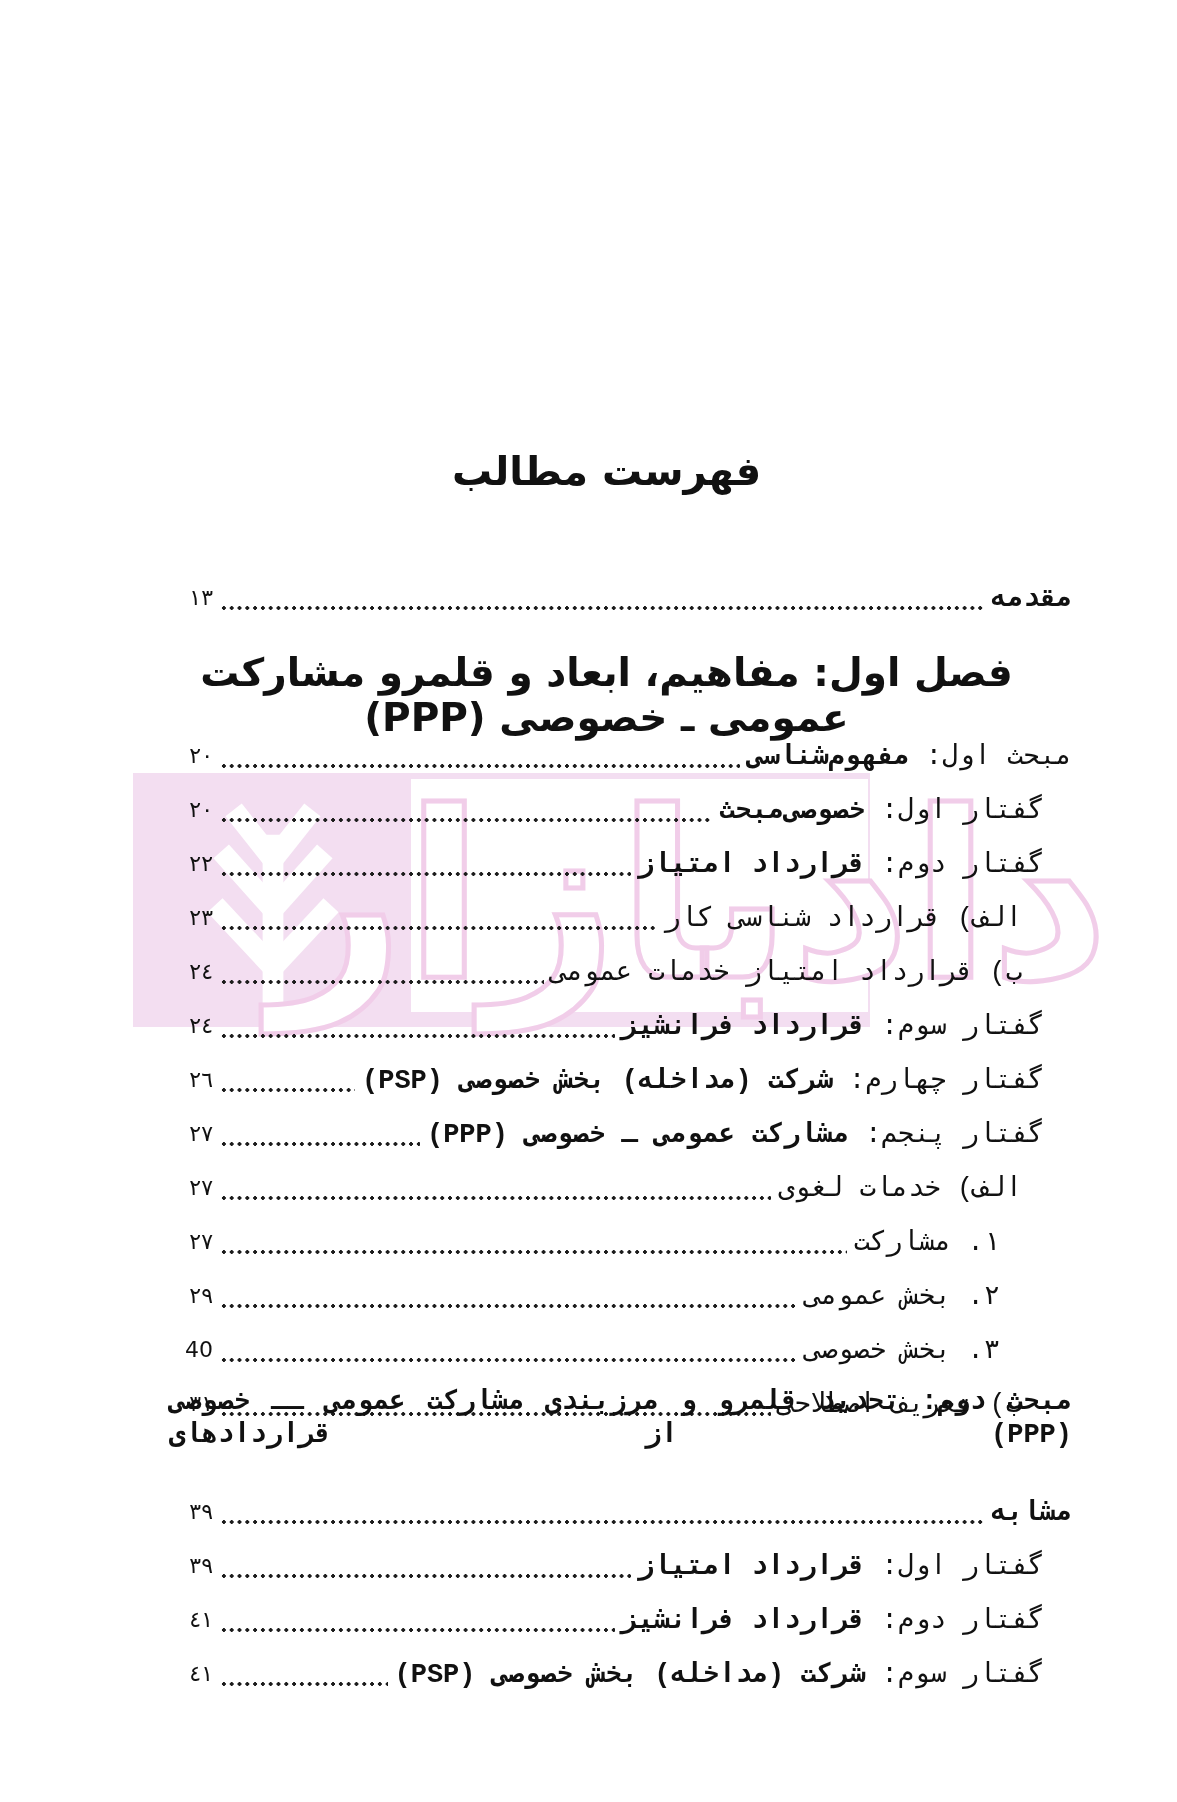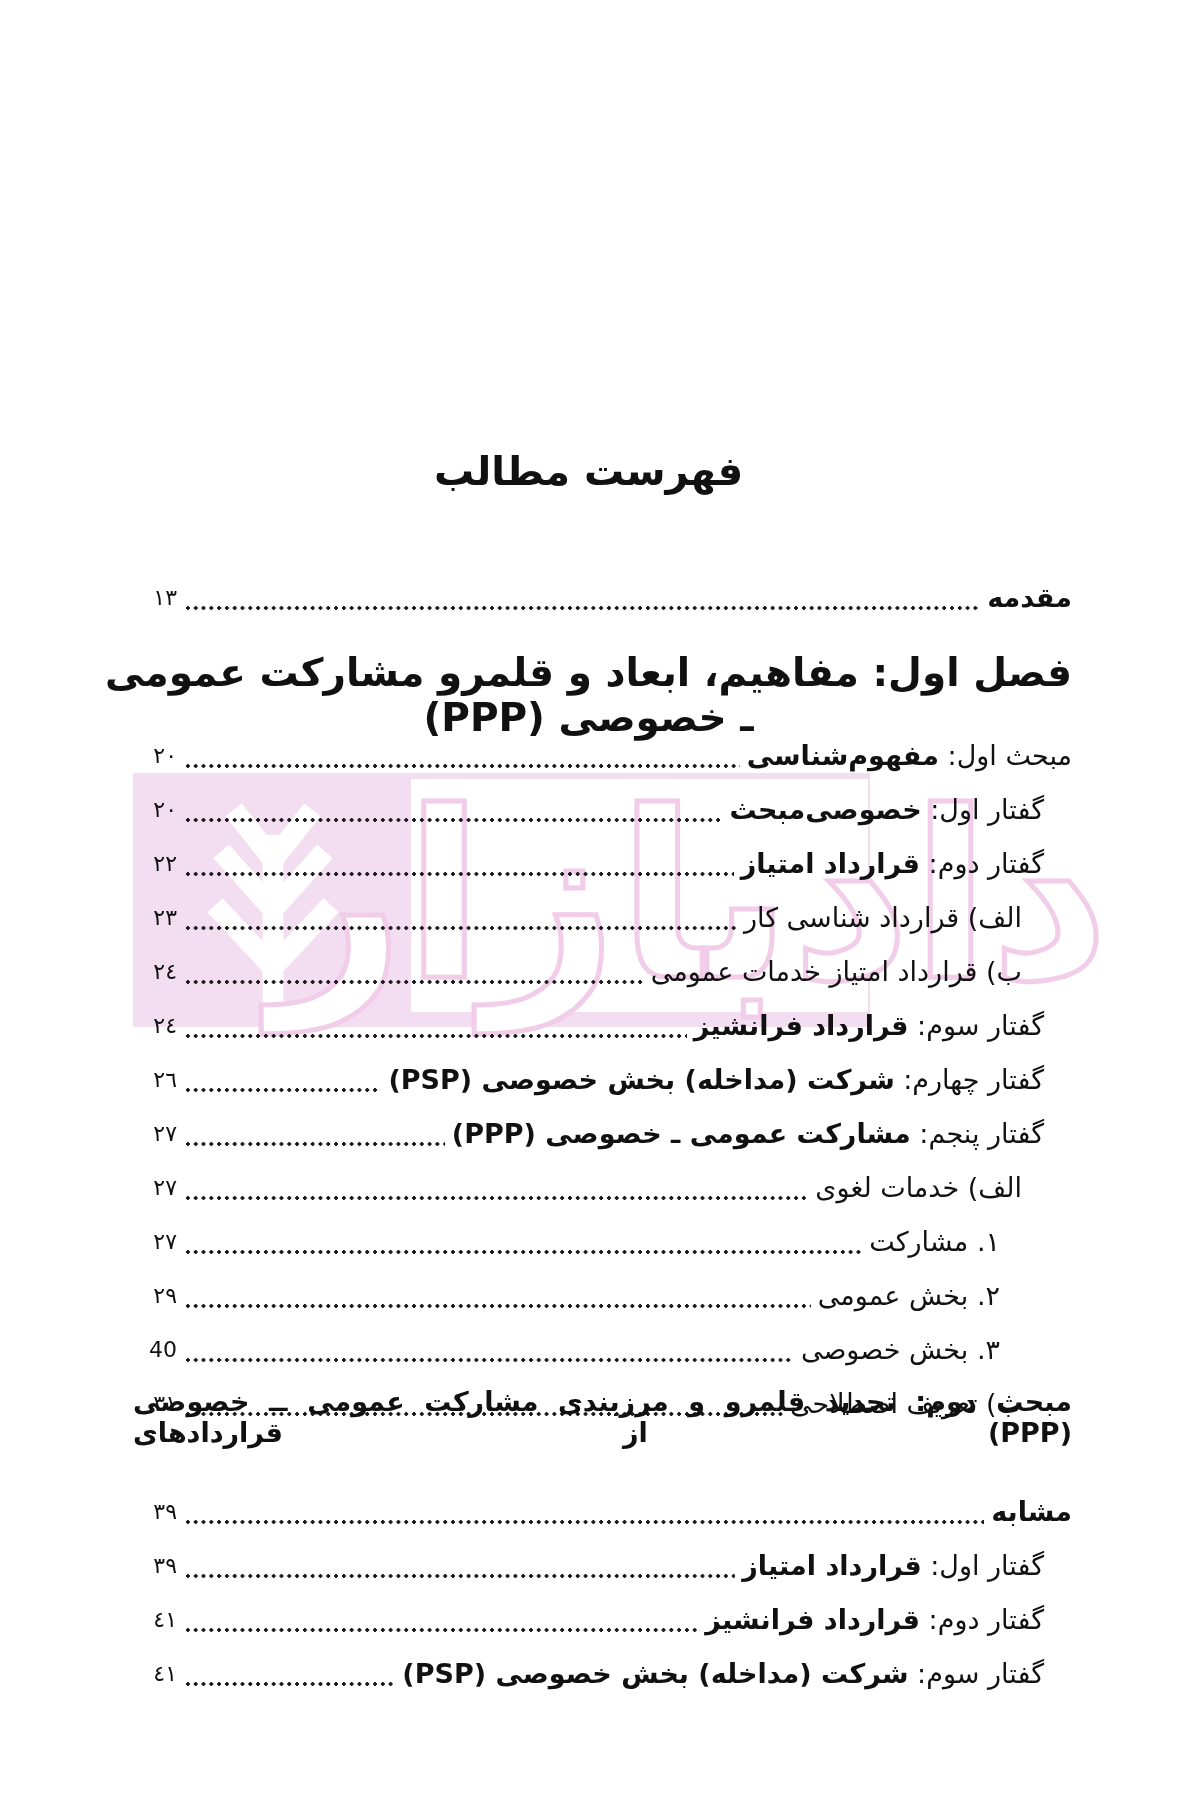--- a/index.html
+++ b/index.html
@@ -29,42 +29,42 @@
     z-index:0;
     display:flex;align-items:center;justify-content:center;
     direction:rtl;
     font-size:232px;font-weight:bold;line-height:1;
     color:#ffffff;
     -webkit-text-stroke:5px var(--wm-outline,#f1cde9);
     letter-spacing:-6px;
     white-space:nowrap;
   }
   
-  .content{position:absolute;inset:0;z-index:2;}
+  .content{position:absolute;inset:0;z-index:2;margin-left:36px;}
   .page-title{
     position:absolute;top:448px;left:0;width:100%;
     text-align:center;
     font-size:40px;font-weight:bold;
     direction:rtl;
   }
   .chapter-heading{
     position:absolute;top:650px;left:105px;right:105px;
     text-align:center;
     font-size:39px;font-weight:bold;
     direction:rtl;
   }
   .toc-list{position:absolute;inset:0;}
   .toc-row{
     position:absolute;left:133px;right:105px;height:44px;
     display:flex;align-items:center;
     direction:rtl;
     font-size:27px;
     white-space:nowrap;
   }
-  .toc-row .lbl{flex:0 0 auto;}
+  .toc-row .lbl{flex:0 0 auto;font-family:Liberation Mono, monospace;}
   .toc-row .lbl .nm.b{font-weight:bold;}
   .toc-row .leader{
     flex:1 1 auto;
     height:6px;
     align-self:flex-end;
     margin:0 7px 8px 7px;
     background-image:radial-gradient(circle,#1c1c1c 1.6px,transparent 1.9px);
     background-size:7.8px 6px;
     background-repeat:repeat-x;
     background-position:left bottom;

